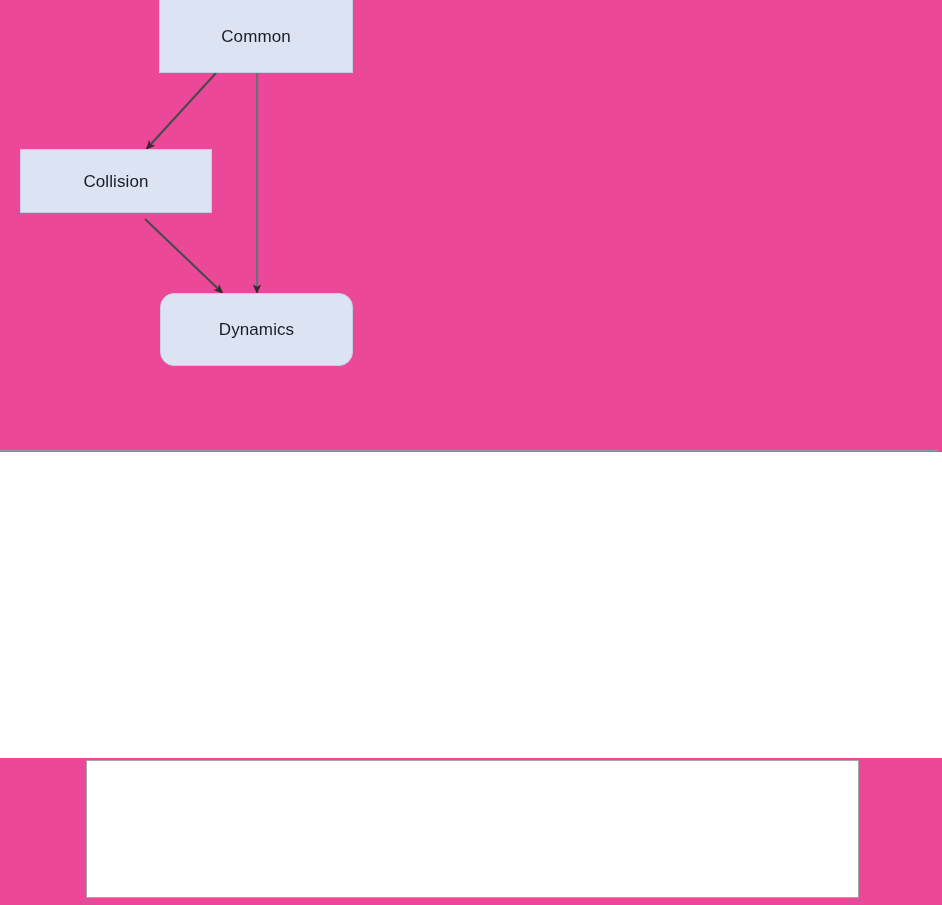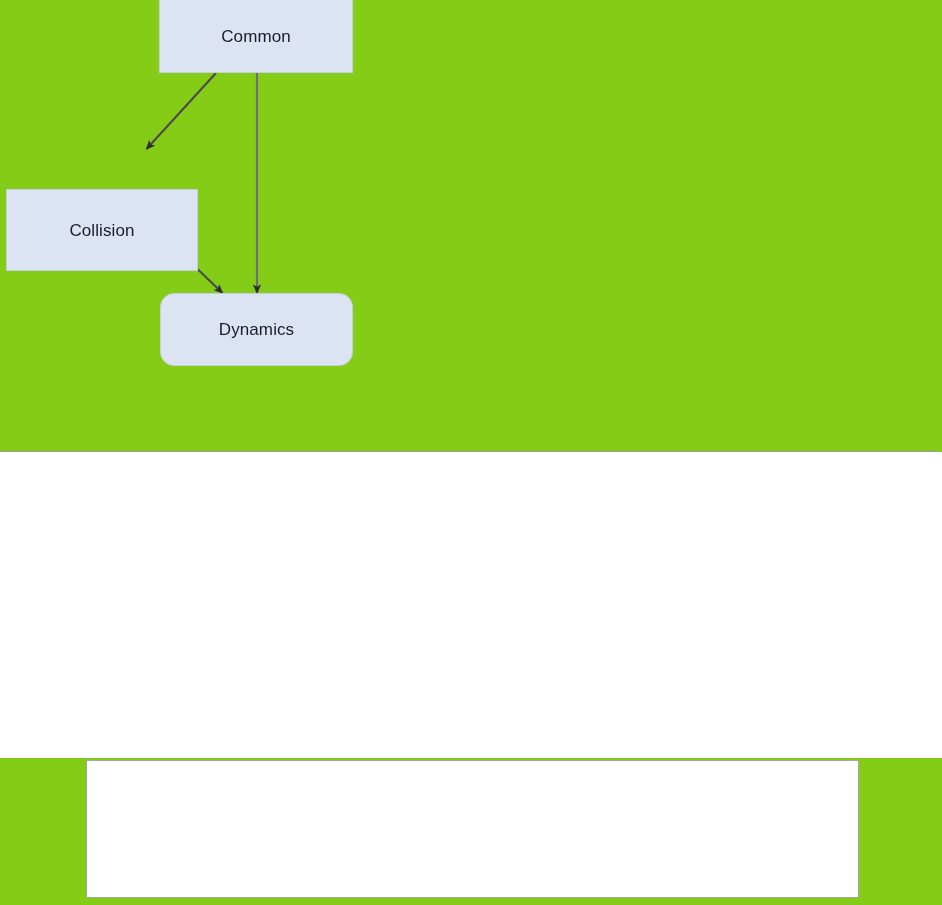--- a/index.html
+++ b/index.html
@@ -17,21 +17,21 @@
     -webkit-font-smoothing: antialiased;
   }
 
   
   #page {
     position: absolute;
     left: 0;
     top: 0;
     width: 942px;
     height: 905px;
-    background: #84cc16;
+    background: #ec4899;
   }
 
   
   #diagram-region {
     position: absolute;
     left: 0;
     top: 0;
     width: 942px;
     height: 440px;
   }
@@ -68,25 +68,24 @@
   #node-common {
     left: 159px;
     top: -18px;
     width: 194px;
     height: 91px;
     border-top: none;
   }
   #node-common .node-label { padding-top: 18px; }
 
   #node-collision {
-    left: 6px;
+    left: 20px;
     top: 149px;
     width: 192px;
-    height: 82px;
-    margin-top: 40px;
+    height: 64px;
   }
 
   #node-dynamics {
     left: 160px;
     top: 293px;
     width: 193px;
     height: 73px;
     border-radius: 14px;
   }
 

